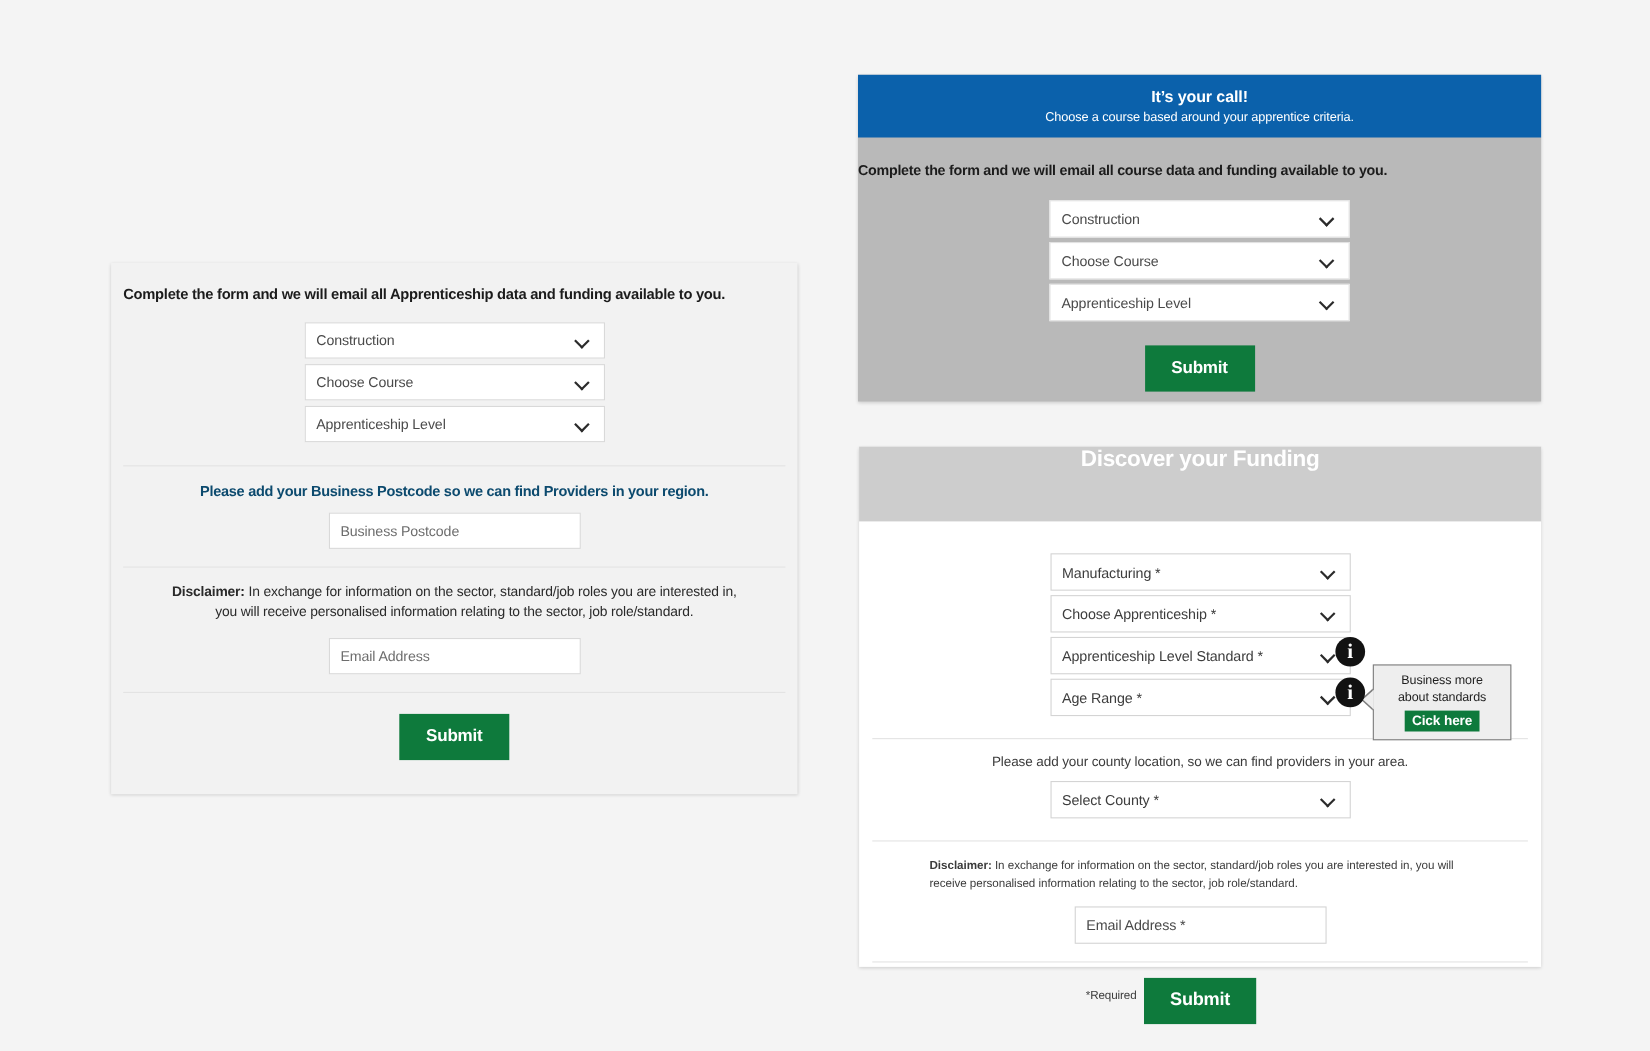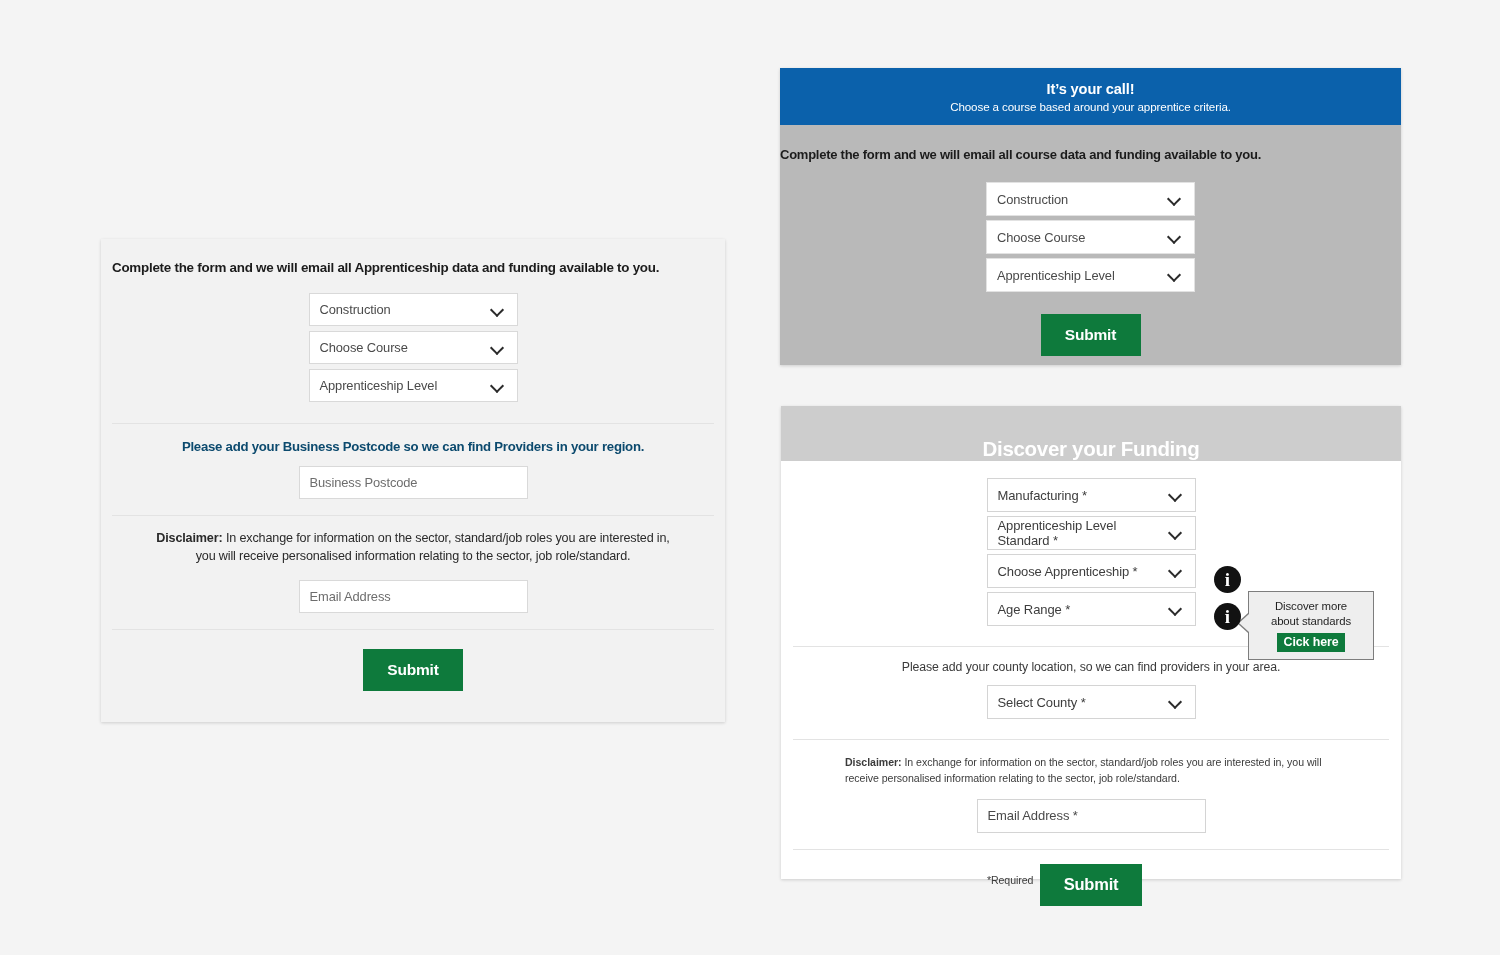--- a/index.html
+++ b/index.html
@@ -61,21 +61,21 @@
     color: #1c1c1c;
     letter-spacing: -0.25px;
     padding: 21px 0 18px 0;
   }
 
   .sel-wrap {
     display: flex;
     justify-content: center;
   }
   .select-box {
-    width: 209px;
+    width: 273px;
     height: 33px;
     background: #ffffff;
     border: 1px solid #d9d9d9;
     box-sizing: border-box;
     display: flex;
     align-items: center;
     justify-content: space-between;
     padding: 0 12px 0 10px;
     font-size: 12.9px;
     color: #4a4a4a;
@@ -193,33 +193,33 @@
   
   #card-fund {
     left: 781px;
     top: 406px;
     width: 620px;
     height: 473px;
     background: #ffffff;
   }
   #card-fund .grey-header {
     background: #cdcdcd;
-    height: 55px;
-    display: flex;
-    align-items: flex-end;
+    height: 68px;
+    display: flex;
+    align-items: flex-start;
     justify-content: center;
   }
   #card-fund .grey-header .htitle {
     font-size: 20.5px;
     font-weight: bold;
     color: #ffffff;
     letter-spacing: -0.3px;
   }
   #card-fund .fbody {
-    padding: 0 12px;
+    padding: 12px 12px;
     position: relative;
   }
   .fund-fields {
     padding-top: 17px;
   }
   #card-fund .select-box {
     border: 1px solid #d4d4d4;
     height: 34px;
     margin-bottom: 4px;
     font-size: 13px;
@@ -451,48 +451,48 @@
 
       <div class="sel-wrap">
         <div class="select-box">
           <span>Manufacturing *</span>
           <span class="chev"></span>
         </div>
       </div>
 
       <div class="sel-wrap">
         <div class="select-box">
-          <span>Apprenticeship Level Standard *</span>
+          <span>Choose Apprenticeship *</span>
           <span class="chev"></span>
         </div>
       </div>
 
       <div class="sel-wrap">
         <div class="select-box">
-          <span>Choose Apprenticeship *</span>
+          <span>Apprenticeship Level Standard *</span>
           <span class="chev"></span>
         </div>
       </div>
 
       <div class="sel-wrap">
         <div class="select-box">
           <span>Age Range *</span>
           <span class="chev"></span>
         </div>
       </div>
 
     </div>
 
     <div class="info-icon" id="info-icon-1">i</div>
     <div class="info-icon" id="info-icon-2">i</div>
 
     <div class="tooltip">
       <span class="tarrow-b"></span>
       <span class="tarrow"></span>
-      <div class="ttext">Discover more</div>
+      <div class="ttext">Business more</div>
       <div class="ttext">about standards</div>
       <span class="tbtn">Cick here</span>
     </div>
 
     <hr class="divider">
 
     <div class="fund-note">Please add your county location, so we can find providers in your area.</div>
 
     <div class="sel-wrap">
       <div class="select-box">

